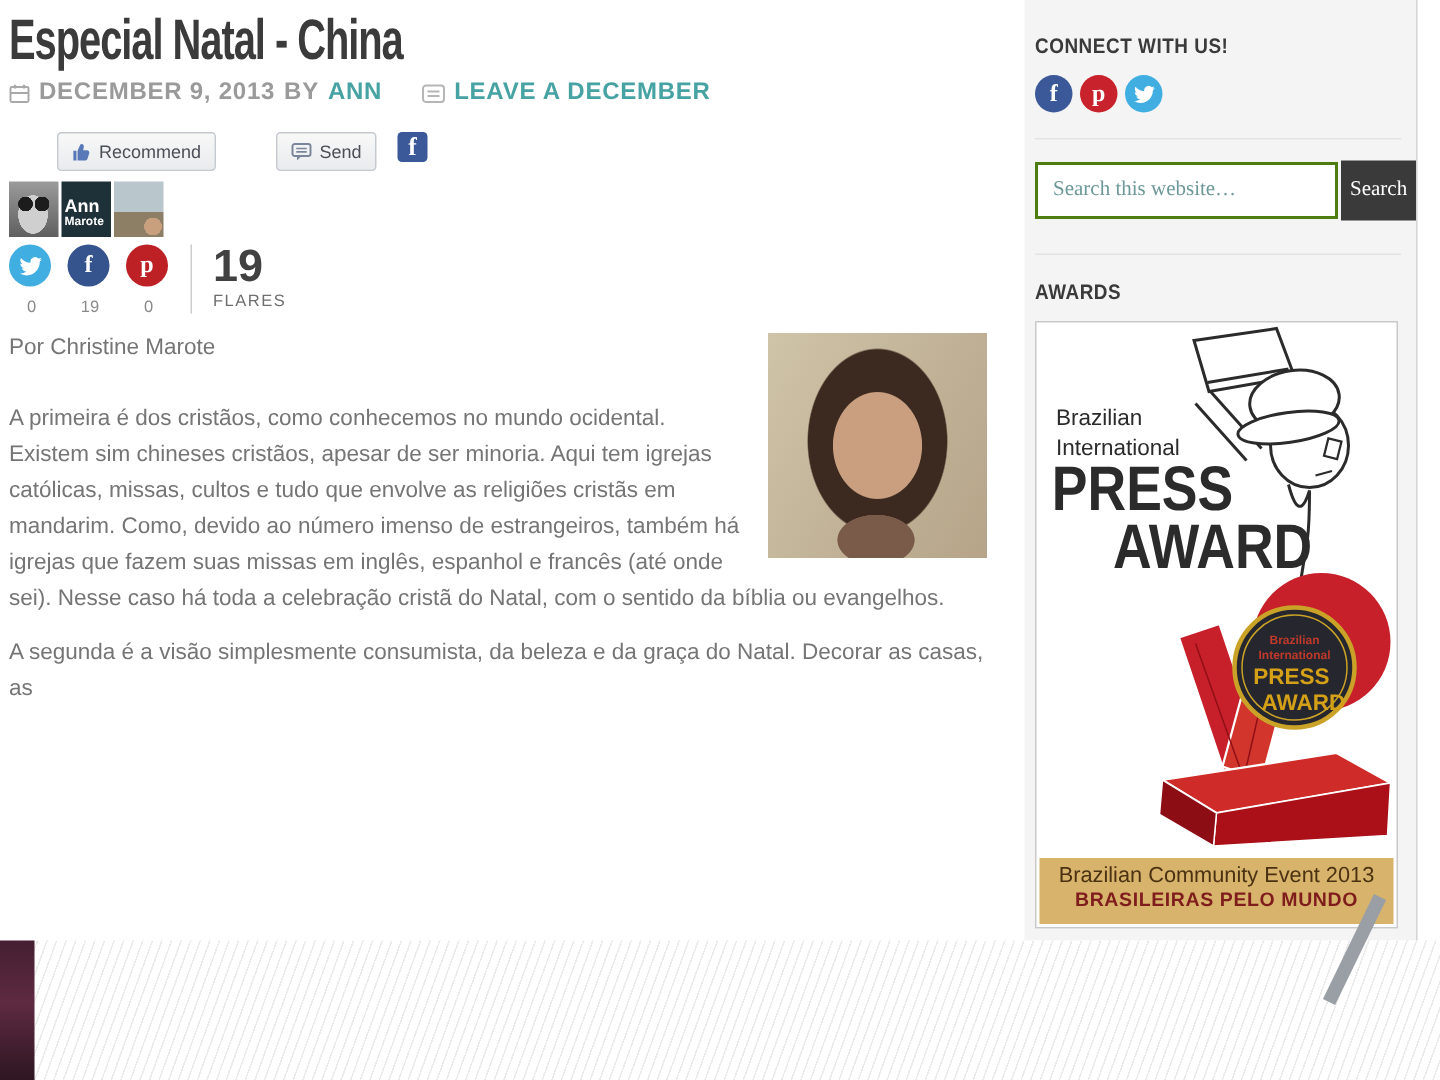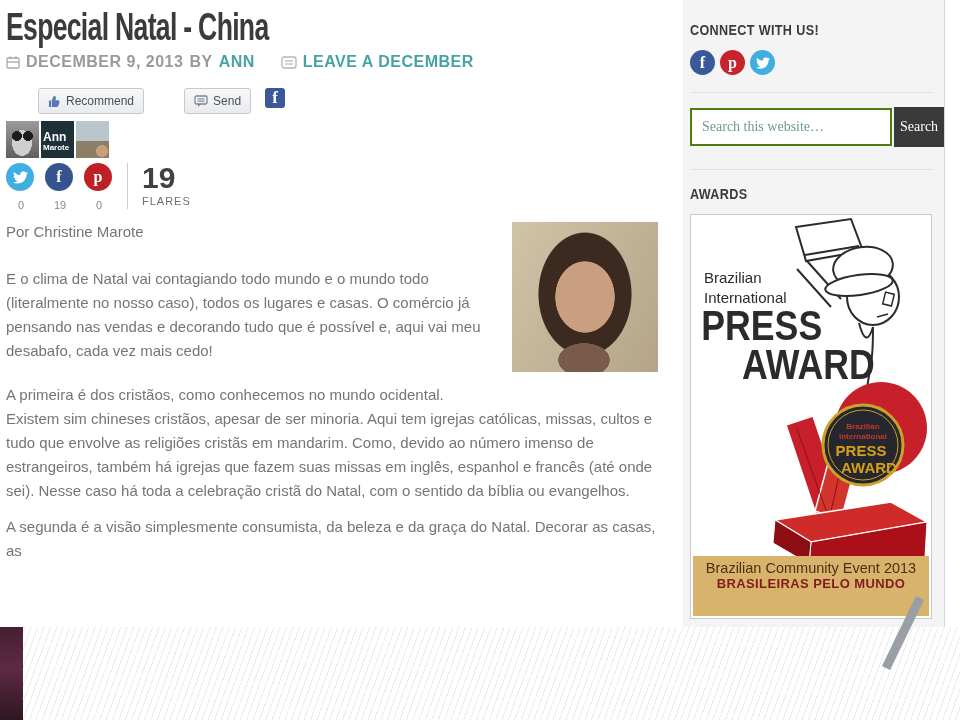--- a/index.html
+++ b/index.html
@@ -80,21 +80,21 @@
   .sb-divider{border:none;border-top:1px solid #e3e3e3;margin:17px 0 0 0;}
   .search-row{display:flex;margin-top:15px;}
   .search-input{flex:1;height:38px;border:2px solid #4d7c0f;box-sizing:border-box;padding:0 10px;
                 font-family:"Liberation Serif",serif;font-size:14px;color:#6d9898;background:#fff;outline:none;}
   .search-input::placeholder{color:#6d9898;opacity:1;}
   .search-btn{width:58px;height:40px;margin-left:2px;background:#3a3a3a;color:#fff;border:none;
               font-family:"Liberation Serif",serif;font-size:14px;cursor:pointer;margin-top:-1px;}
   .awards{margin-top:16px;}
   .award-box{margin-top:12px;width:242px;height:405px;background:#fff;border:1px solid #c9c9c9;
              box-sizing:border-box;position:relative;}
-  .award-banner{position:absolute;left:2px;right:2px;bottom:2px;height:60px;background:#d8b36b;
+  .award-banner{position:absolute;left:2px;right:2px;bottom:2px;height:44px;background:#d8b36b;
                 text-align:center;}
   .award-banner .bl1{font-size:14.5px;color:#4a3212;margin-top:4px;}
   .award-banner .bl2{font-size:13px;font-weight:bold;color:#7f1d1d;letter-spacing:.4px;}
 
   
   .stripe-band{position:absolute;left:0;top:627px;width:960px;height:93px;z-index:5;
       background:repeating-linear-gradient(110deg,#ffffff 0 5px,#ebebeb 5px 6px);}
   .maroon-bar{position:absolute;left:0;top:627px;width:23px;height:93px;z-index:6;
       background:linear-gradient(180deg,#451f31 0%,#5e2a42 45%,#2e1622 100%);}
   .chevron-svg{position:absolute;left:870px;top:592px;z-index:6;}
@@ -185,21 +185,20 @@
       <div class="flare-divider"></div>
       <div class="flare-total">
         <div class="num">19</div>
         <div class="lbl">FLARES</div>
       </div>
     </div>
 
     <div id="article-body">
       <div class="author-photo"></div>
       <p class="byline">Por Christine Marote</p>
-      <p class="p1">E o clima de Natal vai contagiando todo mundo e o mundo todo (literalmente no nosso caso), todos os lugares e casas. O comércio já pensando nas vendas e decorando tudo que é possível e, aqui vai meu desabafo, cada vez mais cedo!</p>
       <p class="p3">A primeira é dos cristãos, como conhecemos no mundo ocidental. Existem sim chineses cristãos, apesar de ser minoria. Aqui tem igrejas católicas, missas, cultos e tudo que envolve as religiões cristãs em mandarim. Como, devido ao número imenso de estrangeiros, também há igrejas que fazem suas missas em inglês, espanhol e francês (até onde sei). Nesse caso há toda a celebração cristã do Natal, com o sentido da bíblia ou evangelhos.</p>
       <p class="p4">A segunda é a visão simplesmente consumista, da beleza e da graça do Natal. Decorar as casas, as</p>
     </div>
   </div>
 
   <div id="sidebar">
 
     <div class="sb-heading connect">CONNECT WITH US!</div>
 
     <div class="social-row">

